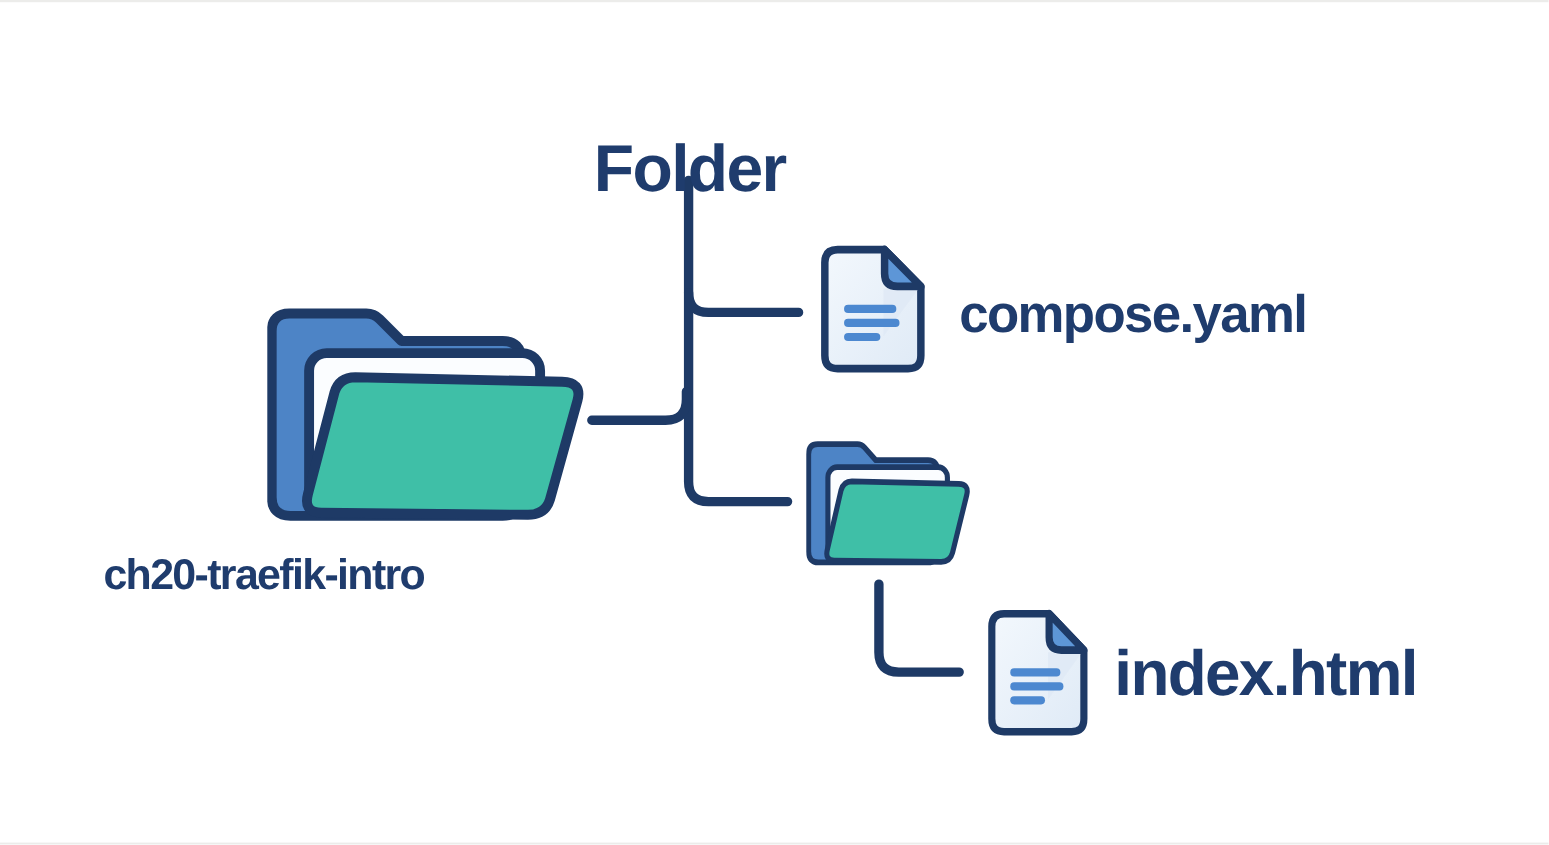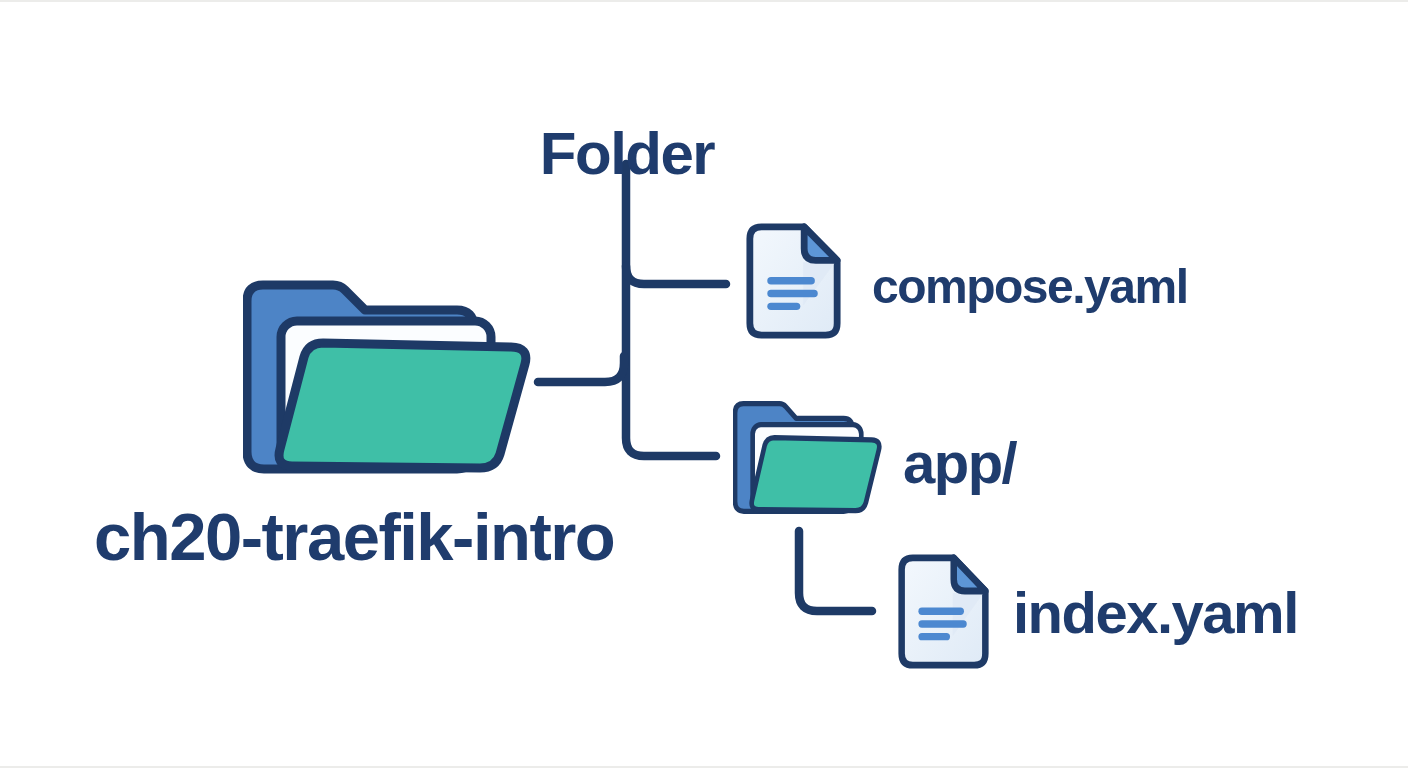--- a/index.html
+++ b/index.html
@@ -16,21 +16,21 @@
   svg{position:absolute;display:block;}
   .label{
     position:absolute;
     color:#1f3c6d;
     font-weight:700;
     letter-spacing:-1.5px;
     line-height:1;
     white-space:nowrap;
   }
   .lbl-title    {left:627px;top:100px; font-size:60px;transform:translateX(-50%);margin-top:24px;}
-  .lbl-root     {left:94px; top:503px;font-size:67px;}
+  .lbl-root     {left:94px; top:503px;font-size:39px;}
   .lbl-compose  {left:872px;top:263px;font-size:48px;}
   .lbl-app      {left:903px;top:434px;font-size:58px;}
   .lbl-index    {left:1013px;top:584px;font-size:58px;}
   .defs-holder{width:0;height:0;position:absolute;}
 </style>
 </head>
 <body>
 
 <div class="canvas">
 
@@ -83,20 +83,19 @@
   <div class="label lbl-root">ch20-traefik-intro</div>
 
   <svg width="97" height="118" viewBox="0 0 100 120" preserveAspectRatio="none" style="left:745px;top:222px;">
     <use href="#shape-document"></use>
   </svg>
   <div class="label lbl-compose">compose.yaml</div>
 
   <svg width="150" height="117" viewBox="0 0 290 200" preserveAspectRatio="none" style="left:733px;top:399px;">
     <use href="#shape-folder-open"></use>
   </svg>
-  <div class="label lbl-app">app/</div>
 
   <svg width="93" height="117" viewBox="0 0 100 120" preserveAspectRatio="none" style="left:897px;top:553px;">
     <use href="#shape-document"></use>
   </svg>
-  <div class="label lbl-index">index.yaml</div>
+  <div class="label lbl-index">index.html</div>
 
 </div>
 
 </body></html>

